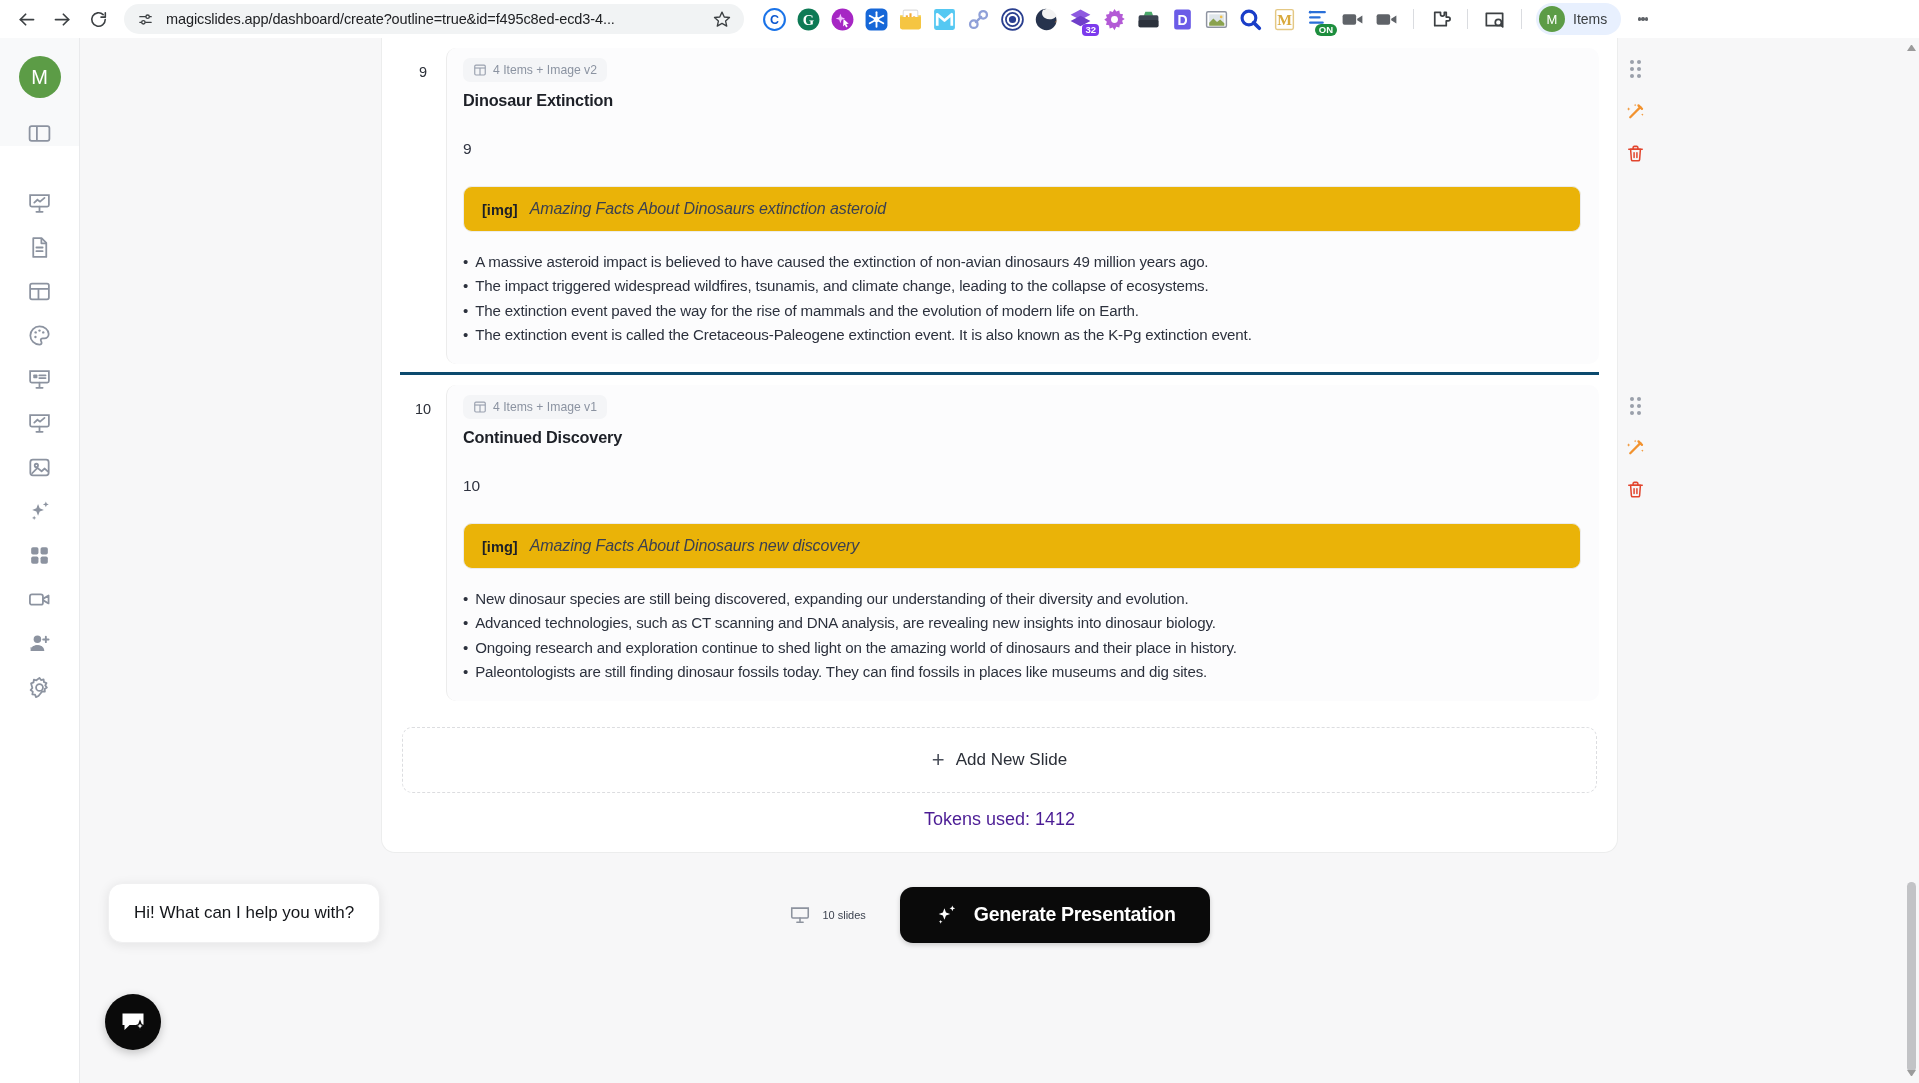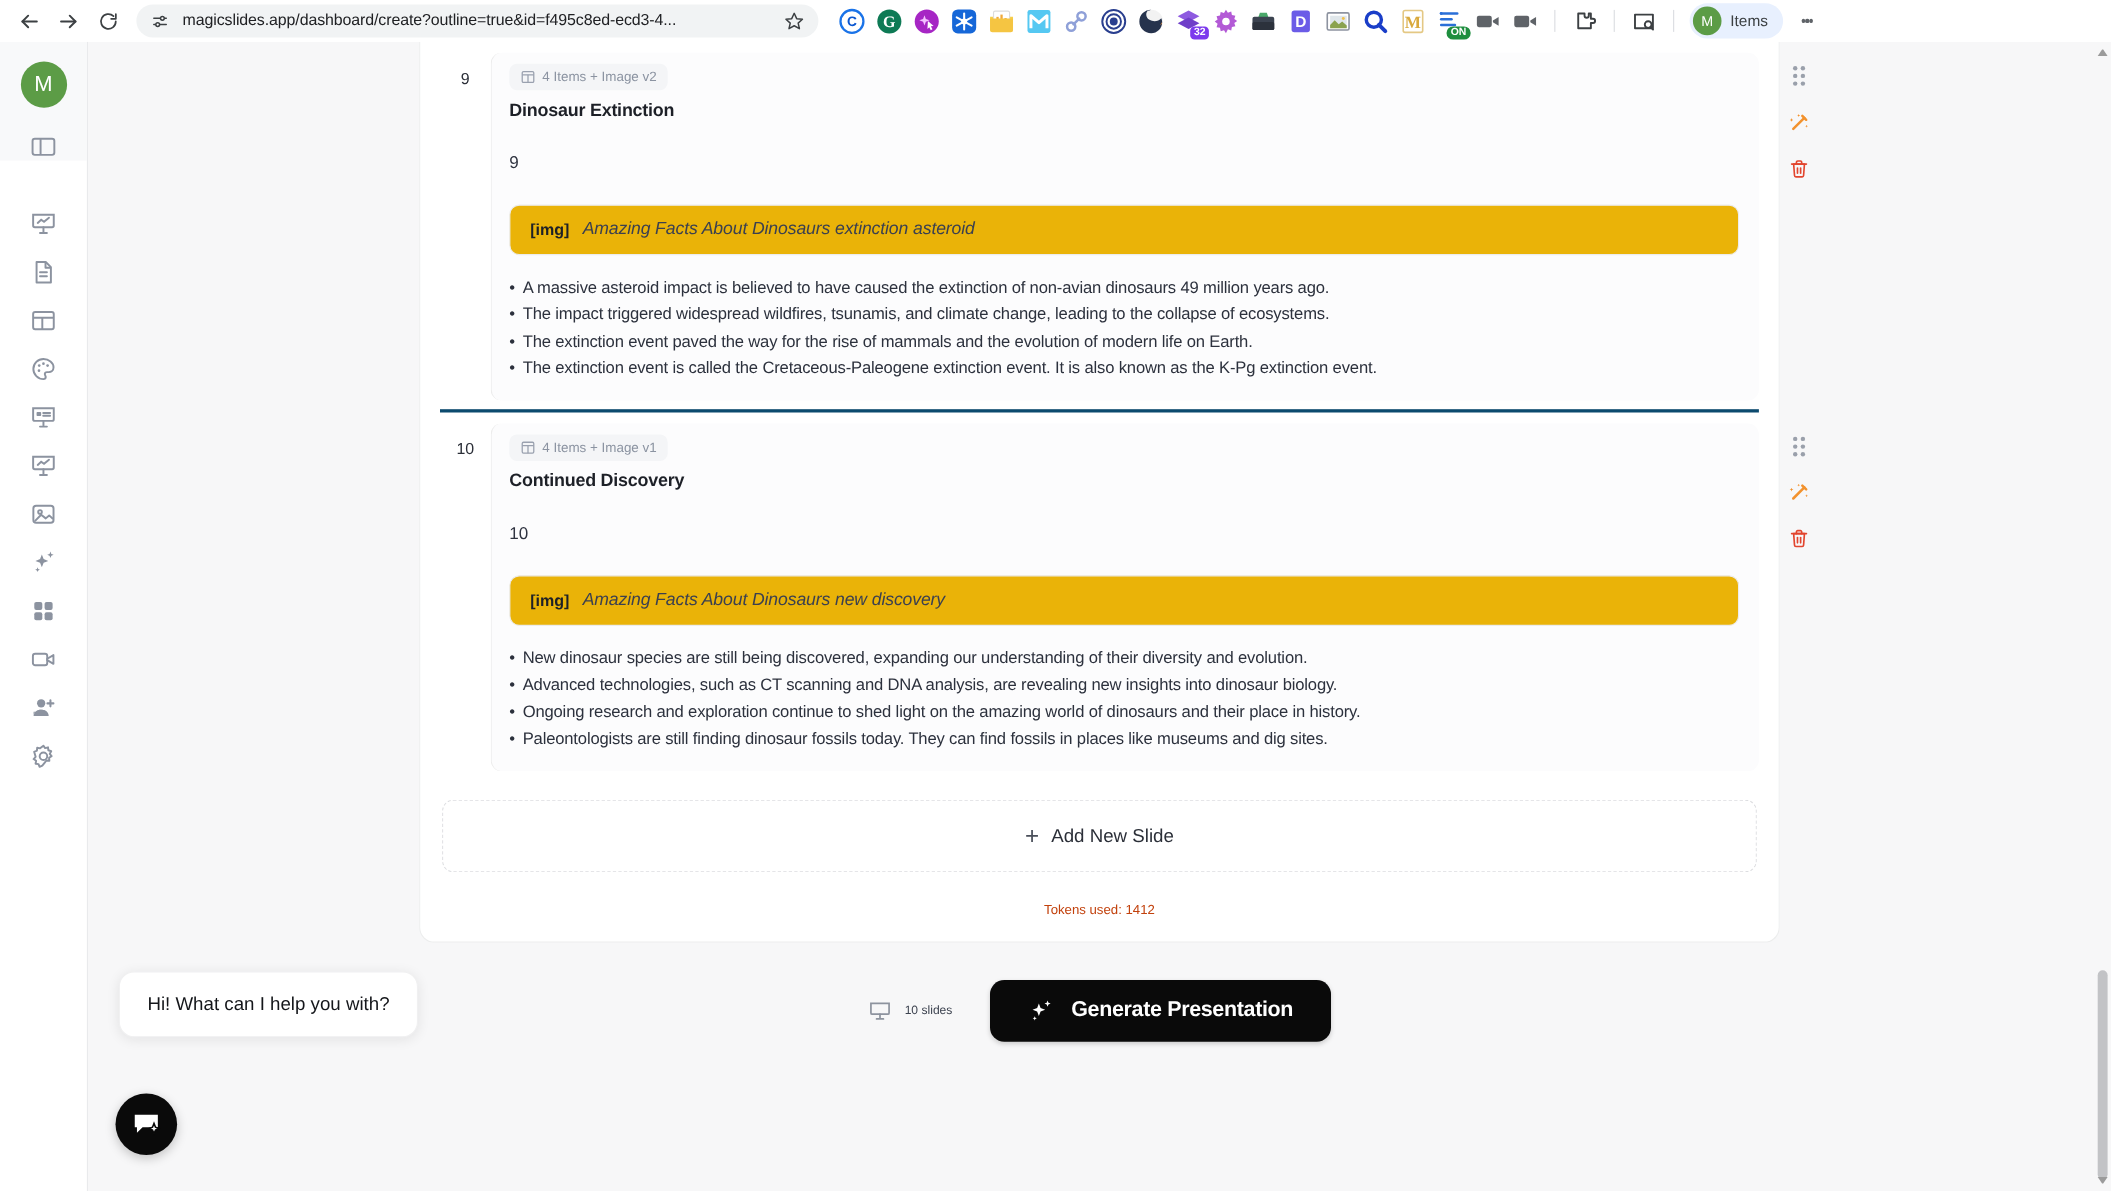--- a/index.html
+++ b/index.html
@@ -273,23 +273,23 @@
     display: flex; align-items: center; justify-content: center;
     gap: 11px;
     margin: 18px 2px 0 2px;
     font-size: 17px;
     color: #2b2f38;
   }
   .add-slide .plus { font-size: 22px; color:#4a4f5a; line-height:1; font-weight:300;}
 
   .tokens {
     text-align: center;
-    font-size: 12px;
-    color: #c2410c;
-    margin-top: 27px;
+    font-size: 18px;
+    color: #4c1d95;
+    margin-top: 16px;
   }
 
   
   .footer {
     width: 1237px;
     margin: 34px auto 0 auto;
     display: flex;
     align-items: center;
     justify-content: center;
     gap: 34px;

